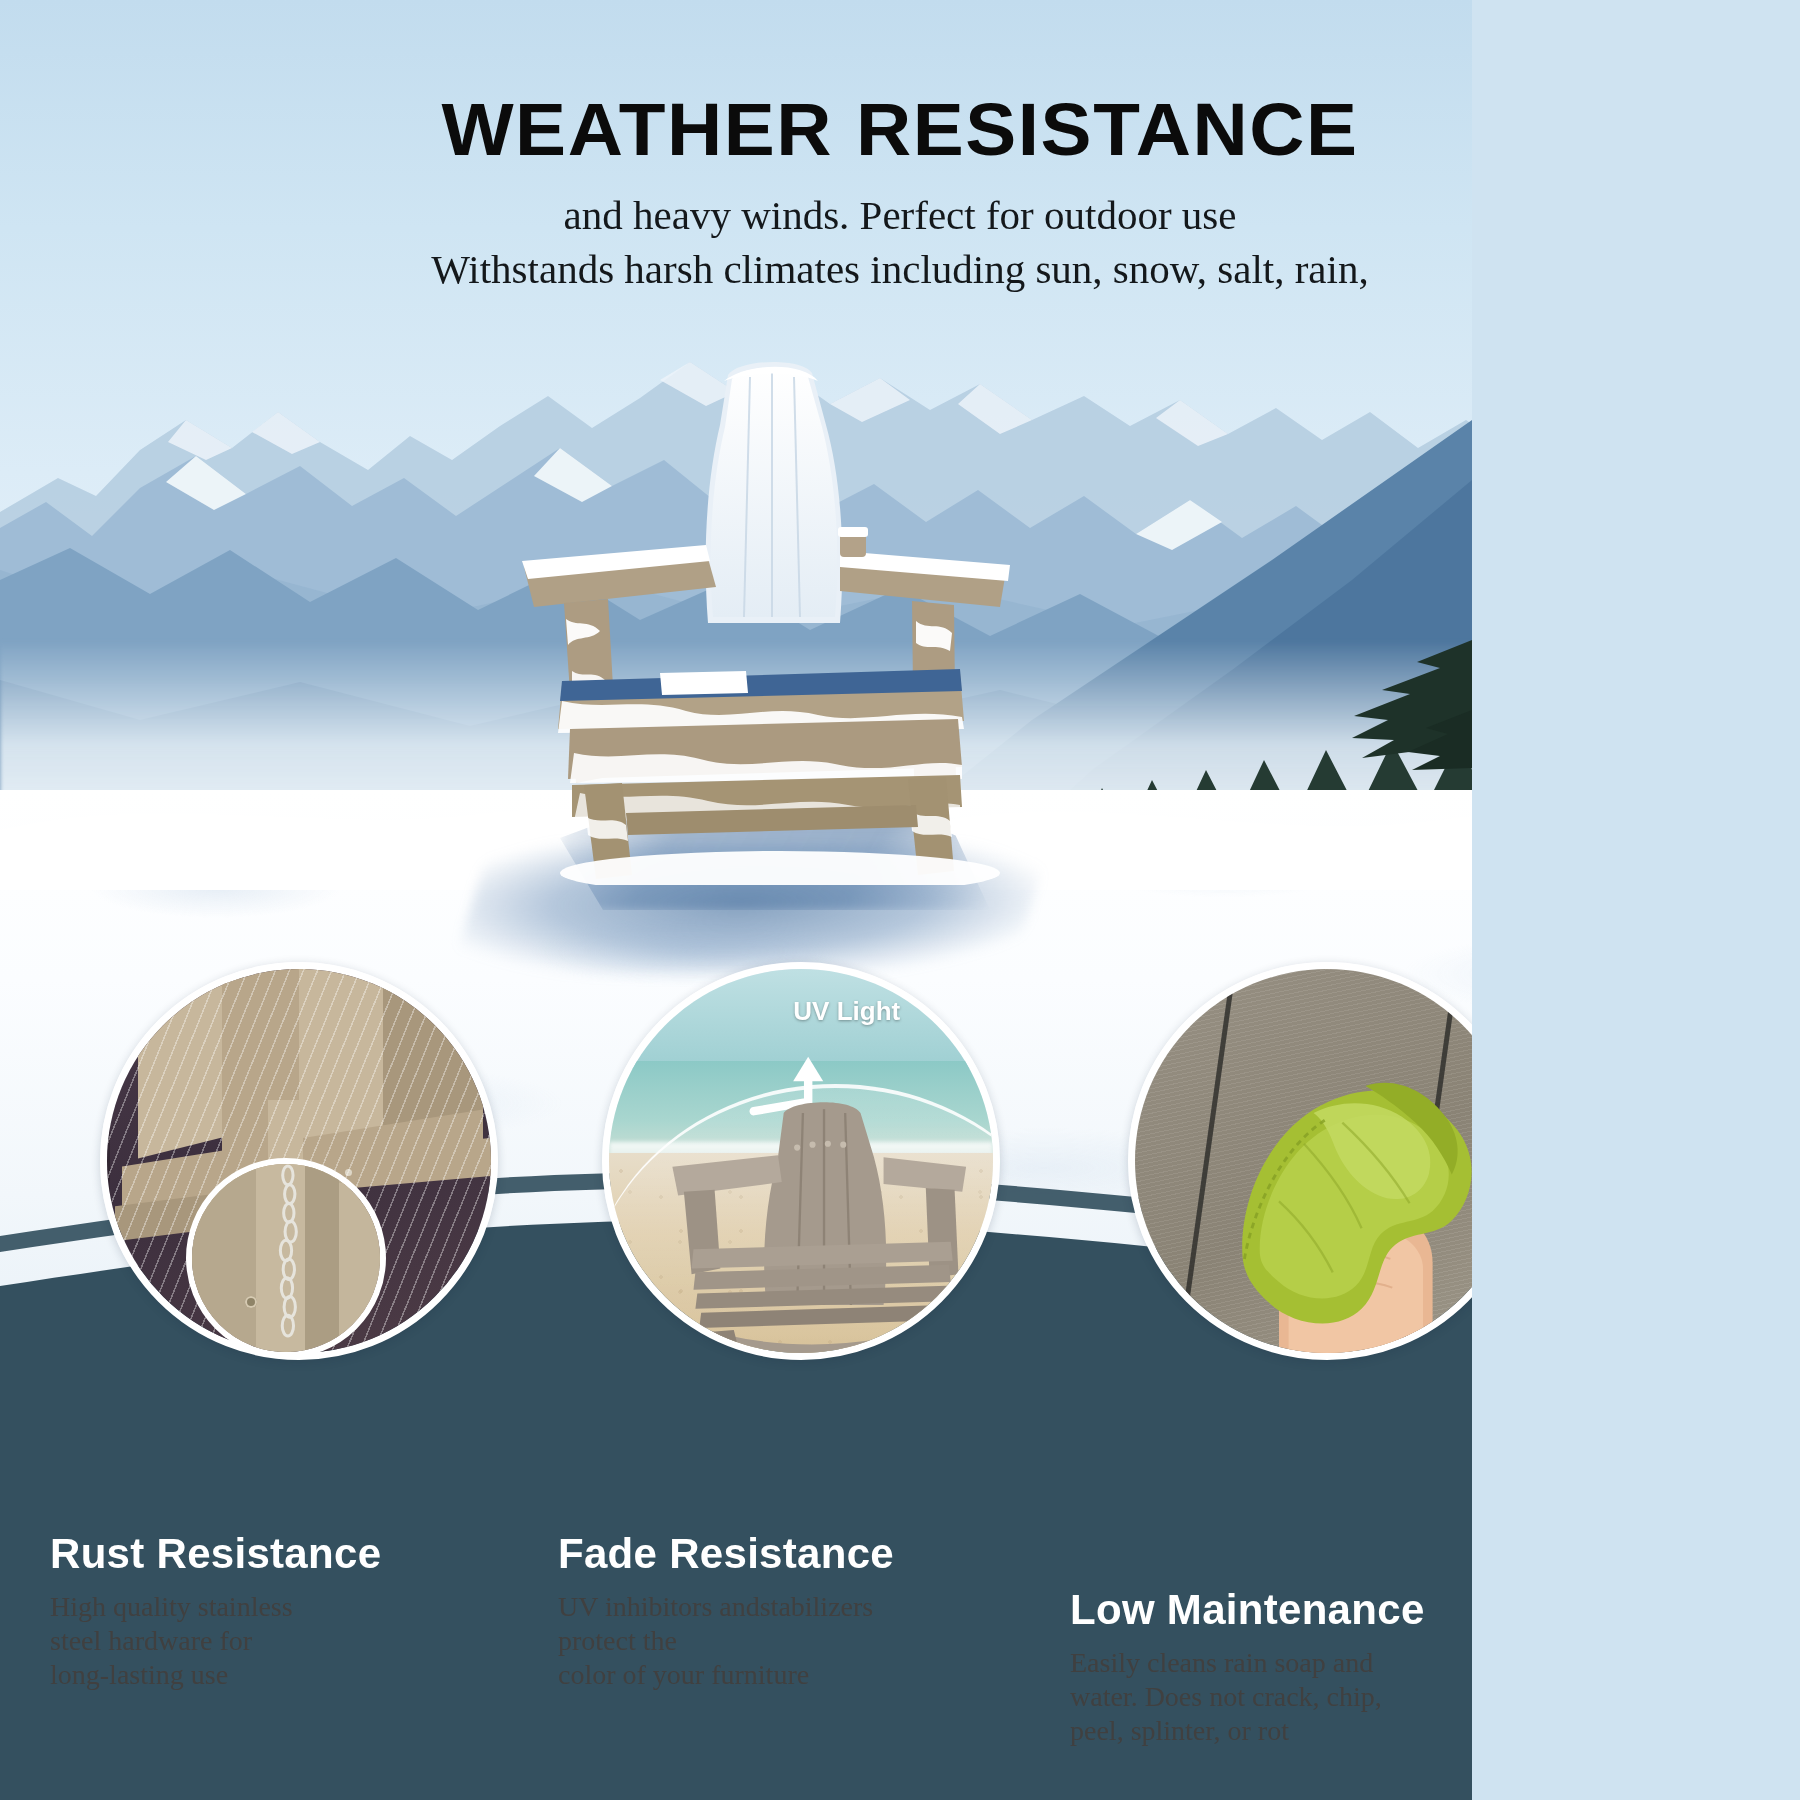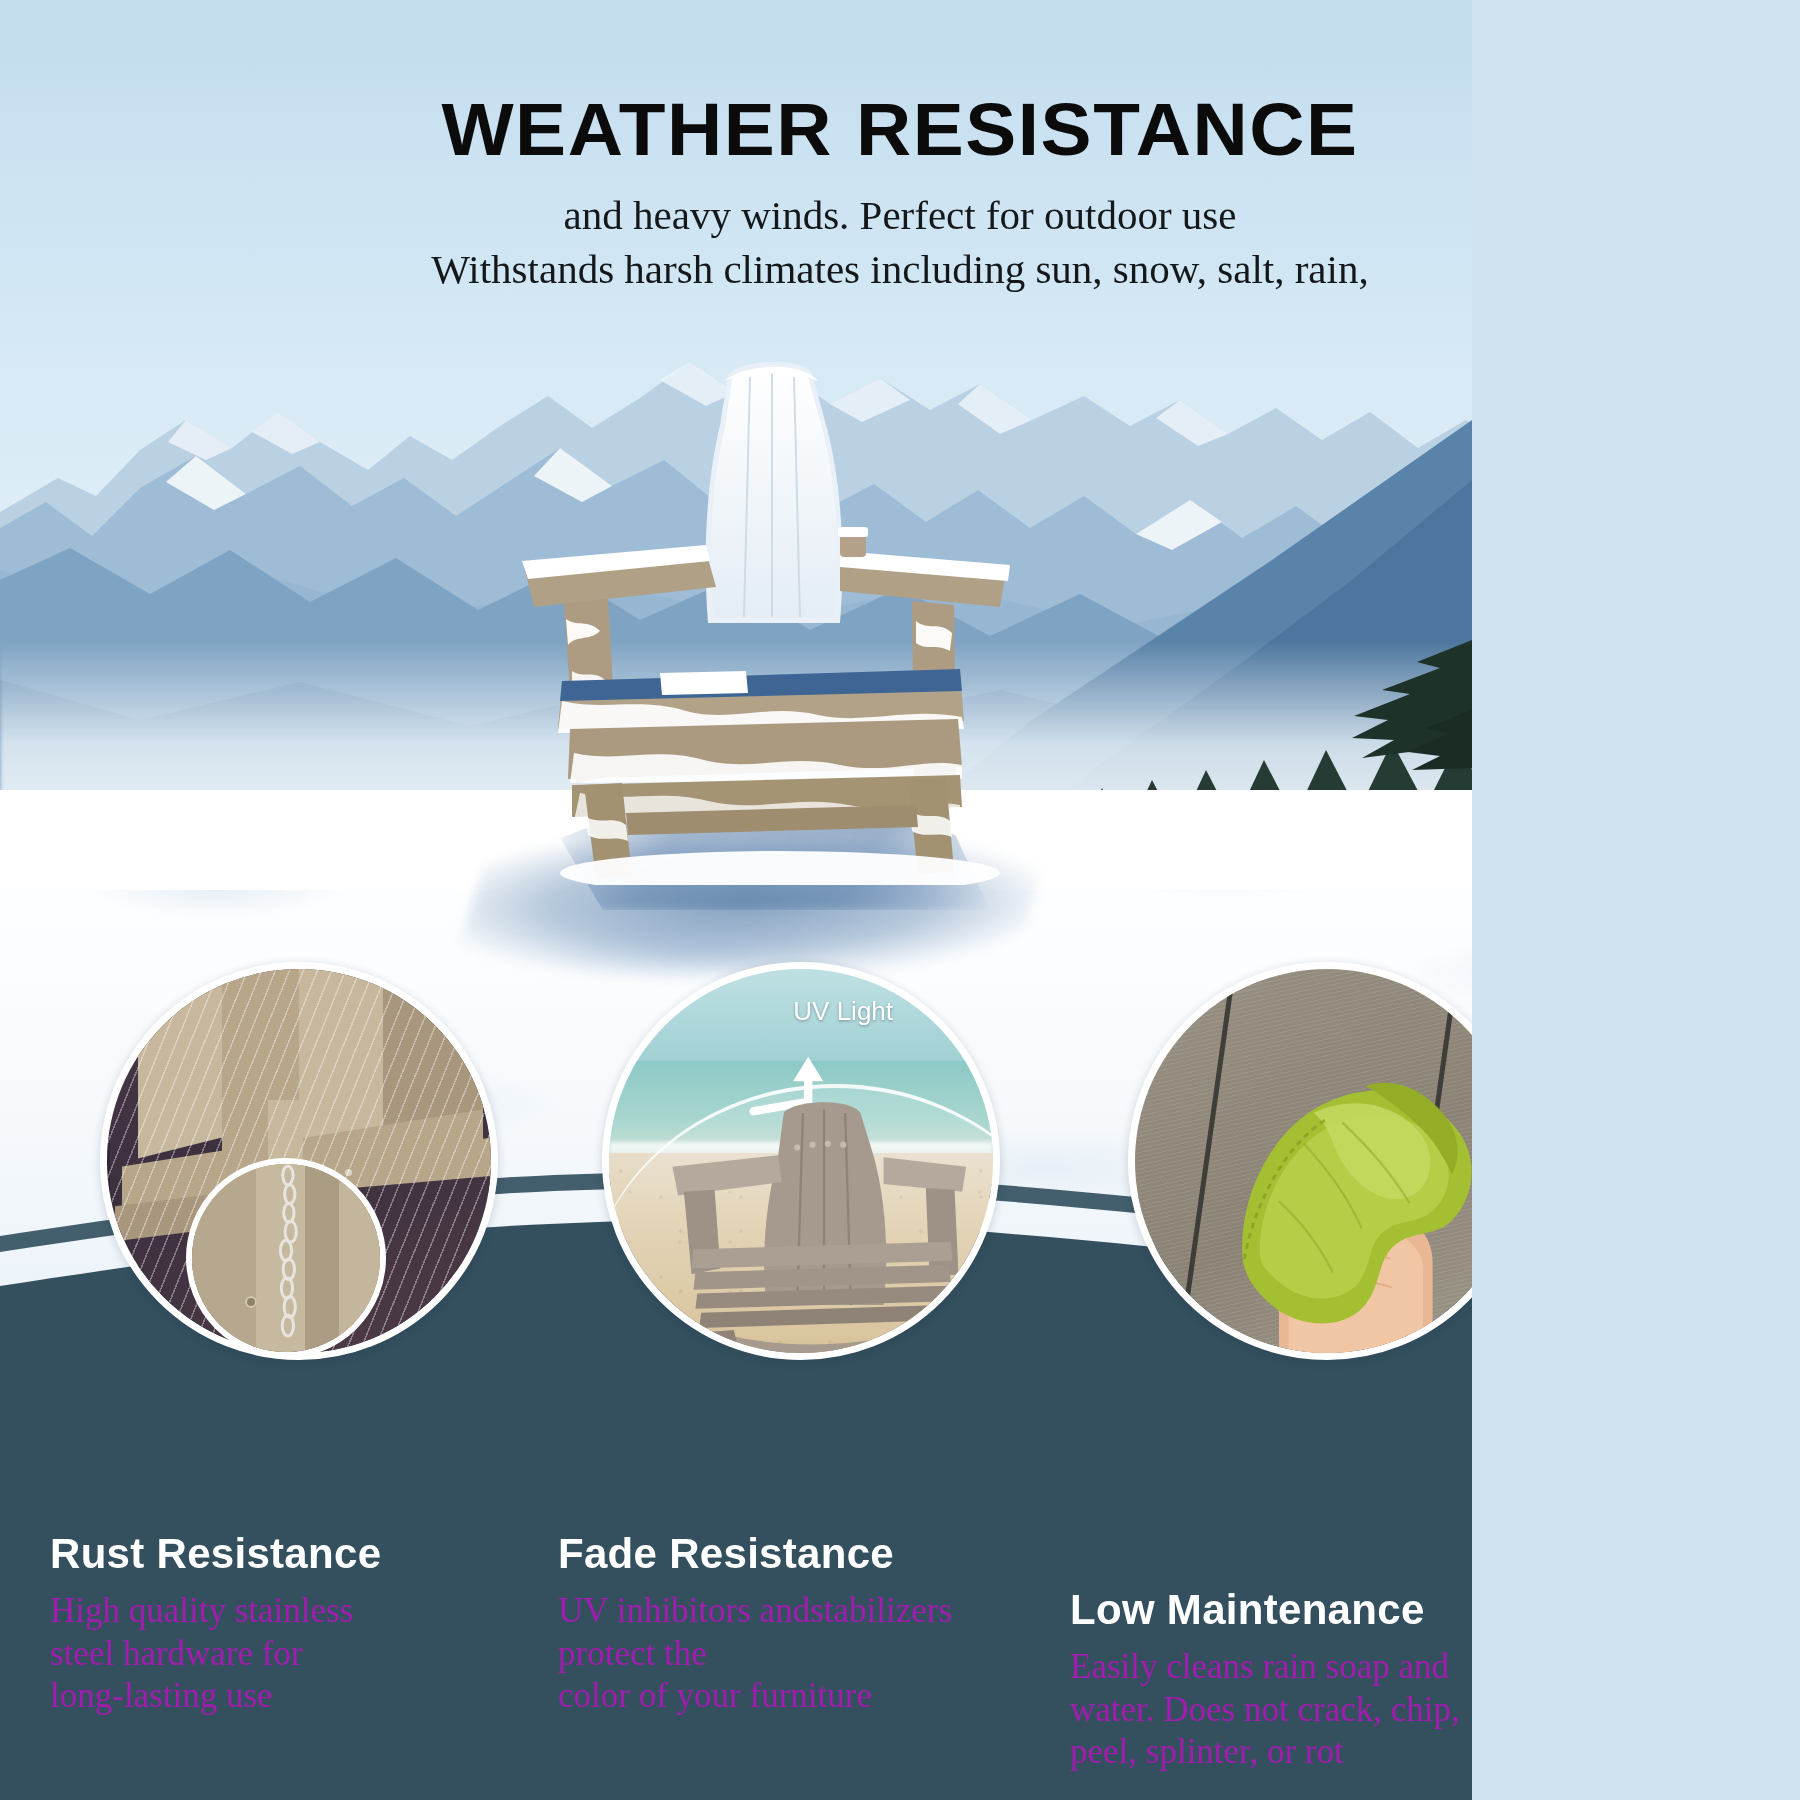--- a/index.html
+++ b/index.html
@@ -137,21 +137,21 @@
   .sand-spec { position:absolute; left:0; top:48%; right:0; bottom:0; opacity:.30;
     background-image:radial-gradient(circle at 20% 30%, rgba(160,130,85,.5) 0 2px, transparent 2px),
                      radial-gradient(circle at 65% 55%, rgba(160,130,85,.45) 0 2px, transparent 2px),
                      radial-gradient(circle at 42% 78%, rgba(160,130,85,.4) 0 2px, transparent 2px);
     background-size:60px 60px, 80px 80px, 50px 50px; }
   .surf { position:absolute; left:0; top:45%; right:0; height:7%;
     background:linear-gradient(180deg, rgba(255,255,255,.85), rgba(255,255,255,.25)); filter:blur(2px); }
   .uv-label {
     position:absolute; left:48%; top:7%;
     font-family:"Liberation Sans", sans-serif;
-    font-weight:normal; font-size:26px; color:#ffffff;
+    font-weight:bold; font-size:26px; color:#ffffff;
     text-shadow:0 1px 3px rgba(0,0,0,.35);
     white-space:nowrap; z-index:3;
   }
   .uv-arrow { position:absolute; left:36%; top:22%; width:26%; height:22%; z-index:3; }
   .glass-dome { position:absolute; left:-6%; top:30%; width:130%; height:95%;
     border-top:4px solid rgba(255,255,255,.88);
     border-radius:50% 50% 0 0 / 62% 62% 0 0;
     background:linear-gradient(180deg, rgba(255,255,255,.16), rgba(255,255,255,0)); z-index:2; }
 
   
@@ -162,21 +162,21 @@
 
   
   .feat { position:absolute; text-align:left; }
   .feat h3 {
     font-family:"Liberation Sans", sans-serif;
     font-weight:bold; font-size:42px; color:#ffffff;
     letter-spacing:.3px; margin-bottom:12px;
   }
   .feat p {
     font-family:"Liberation Serif", serif;
-    font-size:35px; line-height:1.22; color:#a21caf;
+    font-size:28px; line-height:1.22; color:#404040;
   }
   .f1 { left:50px;   top:1530px; width:520px; }
   .f2 { left:558px;  top:1530px; width:520px; }
   .f3 { left:1070px; top:1586px; width:620px; }
 
   
   .chair-main { position:absolute; left:510px; top:355px; width:520px; height:530px; }
 </style>
 </head>
 <body>

